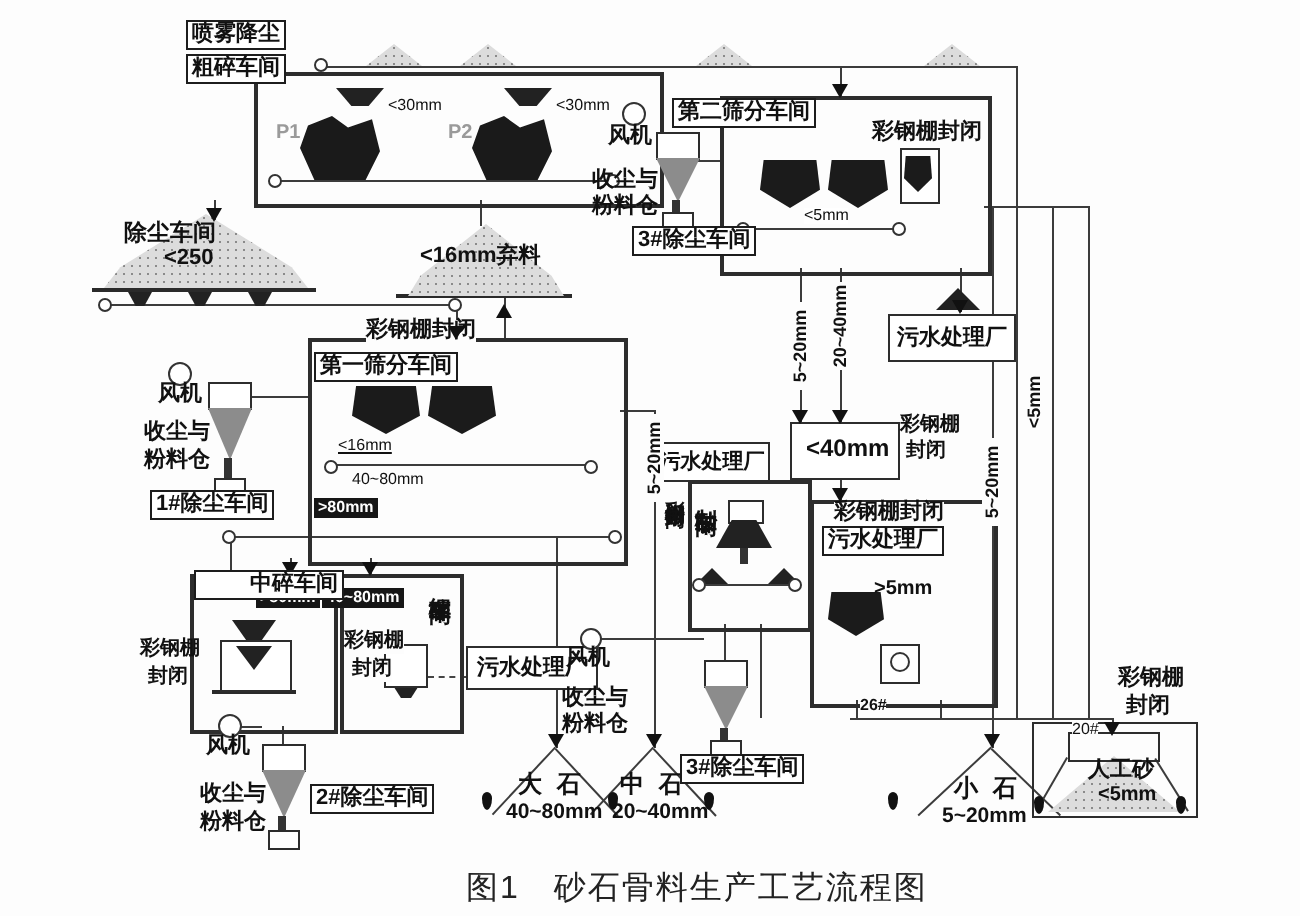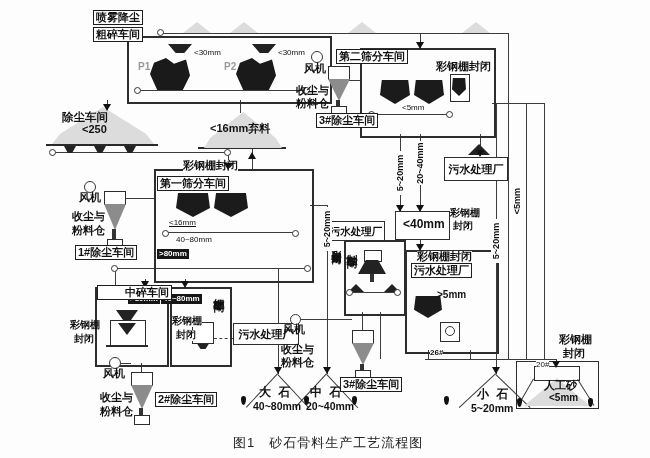--- a/index.html
+++ b/index.html
@@ -40,21 +40,21 @@
         border-right:4px solid transparent;border-bottom:7px solid #111;z-index:5;}
   .drop{position:absolute;width:5px;height:9px;background:#111;z-index:4;
         border-radius:50% 50% 50% 50%/35% 35% 65% 65%;}
   .leg{position:absolute;height:1px;background:#3c3c3c;transform-origin:0 0;z-index:1;}
   .vtext{position:absolute;writing-mode:vertical-rl;text-orientation:upright;
         font-weight:700;font-size:11px;letter-spacing:1px;line-height:12px;z-index:5;}
   .vmm{position:absolute;width:44px;text-align:center;font-size:9px;font-weight:700;
         transform:rotate(-90deg);z-index:5;background:#fdfdfd;line-height:10px;}
   .title{position:absolute;font-size:13px;font-weight:700;letter-spacing:1.5px;
         border-bottom:1.5px solid #222;padding-bottom:1px;z-index:6;white-space:nowrap;}
-  .caption{position:absolute;font-size:13px;font-weight:400;letter-spacing:1px;
+  .caption{position:absolute;font-size:16px;font-weight:400;letter-spacing:1px;
         color:#222;z-index:6;white-space:nowrap;}
   .ghost{color:#9a9a9a;font-size:10px;font-weight:700;}
 </style>
 </head>
 <body>
 
 <div class="stage">
 
   <div class="caption" style="left:233px;top:434px;">图1　砂石骨料生产工艺流程图</div>
 

